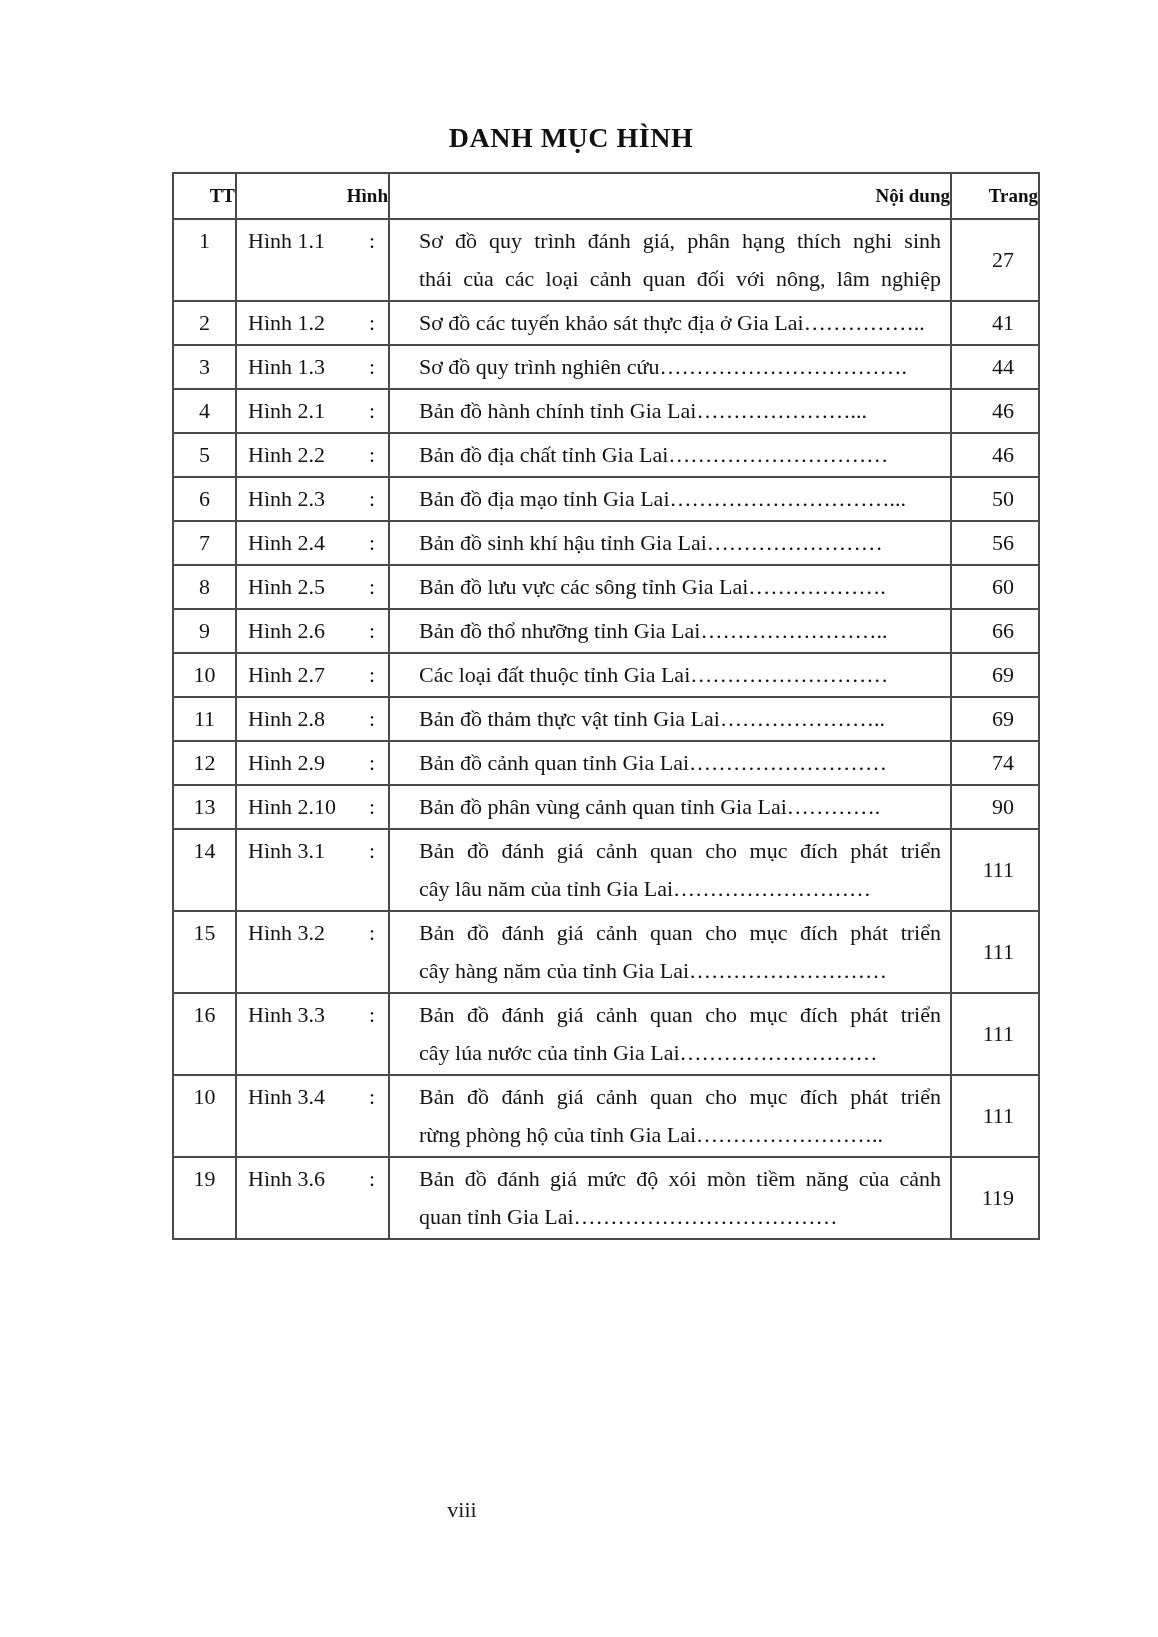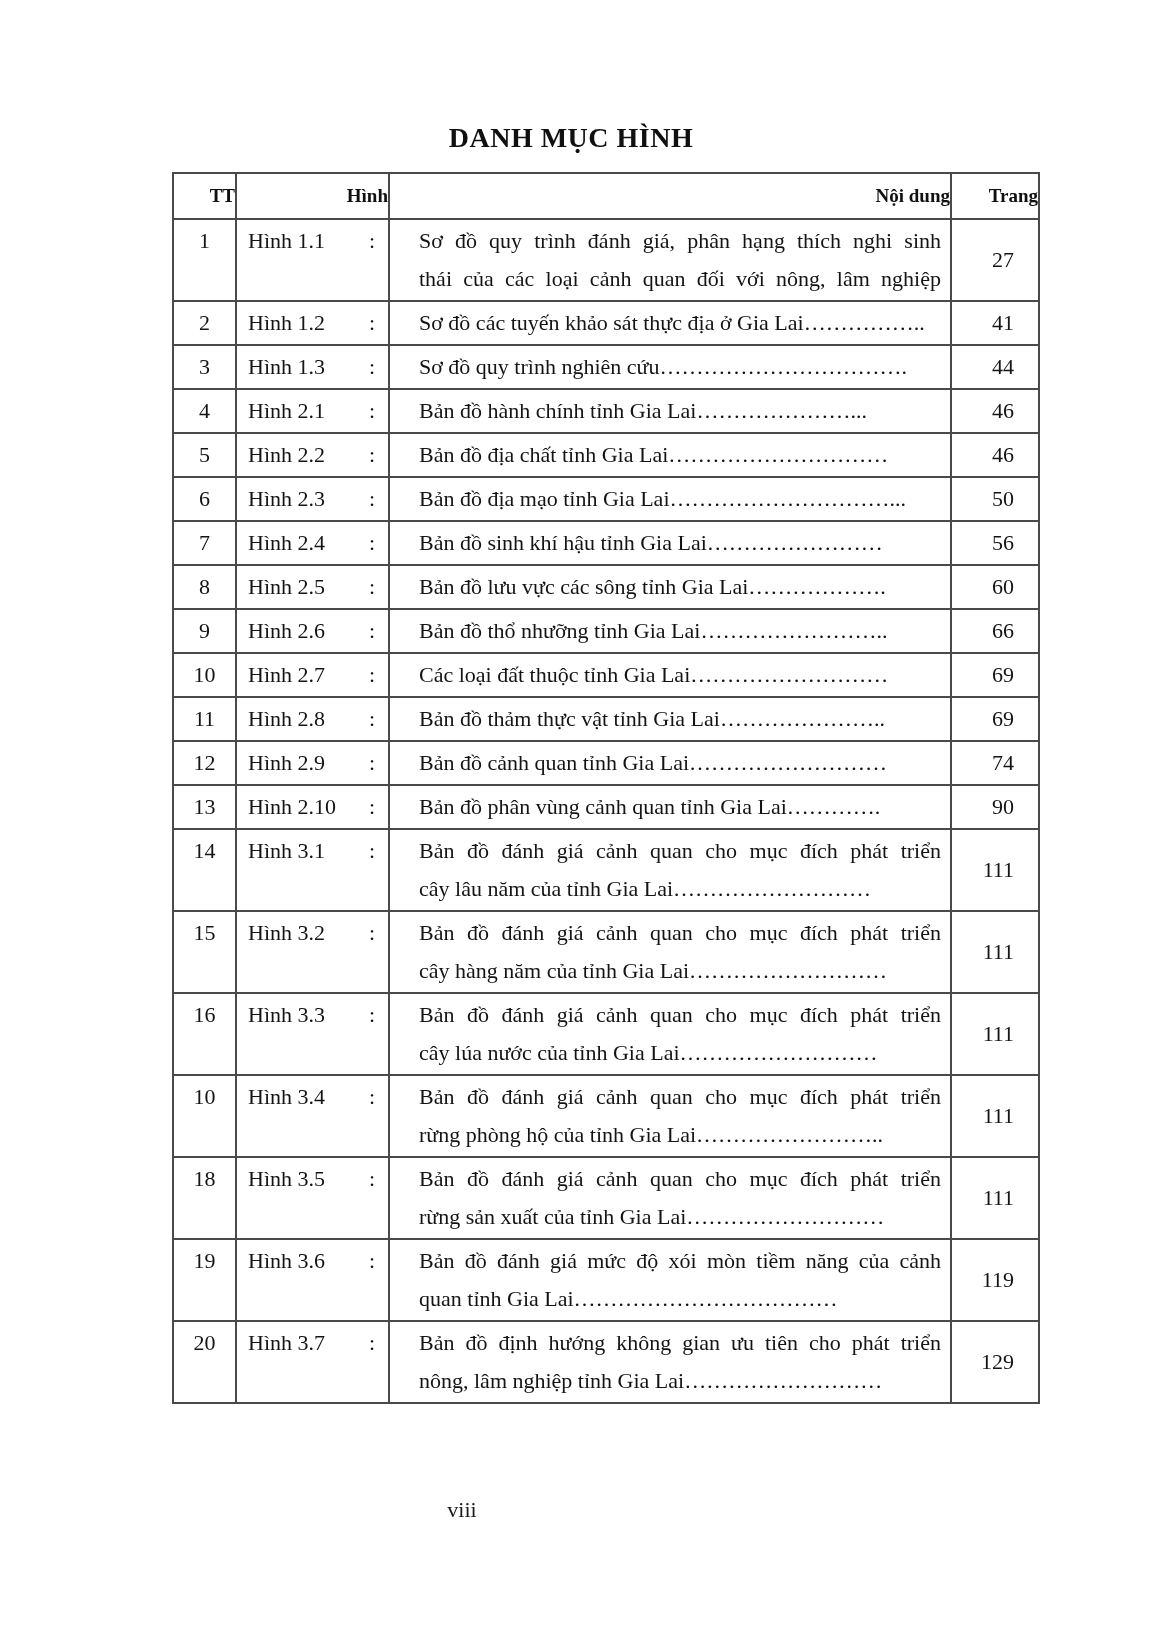--- a/index.html
+++ b/index.html
@@ -324,59 +324,31 @@
         <span class="fig-colon">:</span>
       </div>
     </td>
     <td class="c-content">
       <div class="cap-line line-1 justify">Bản đồ đánh giá cảnh quan cho mục đích phát triển</div>
       <div class="cap-line line-2">rừng phòng hộ của tỉnh Gia Lai……………………..</div>
     </td>
     <td class="c-page">111</td>
   </tr>
         <tr class="double">
-    <td class="c-tt">18</td>
-    <td class="c-fig">
-      <div class="fig-wrap">
-        <span class="fig-label">Hình 3.5</span>
-        <span class="fig-colon">:</span>
-      </div>
-    </td>
-    <td class="c-content">
-      <div class="cap-line line-1 justify">Bản đồ đánh giá cảnh quan cho mục đích phát triển</div>
-      <div class="cap-line line-2">rừng sản xuất của tỉnh Gia Lai………………………</div>
-    </td>
-    <td class="c-page">111</td>
-  </tr>
-        <tr class="double">
     <td class="c-tt">19</td>
     <td class="c-fig">
       <div class="fig-wrap">
         <span class="fig-label">Hình 3.6</span>
         <span class="fig-colon">:</span>
       </div>
     </td>
     <td class="c-content">
       <div class="cap-line line-1 justify">Bản đồ đánh giá mức độ xói mòn tiềm năng của cảnh</div>
       <div class="cap-line line-2">quan tỉnh Gia Lai………………………………</div>
     </td>
     <td class="c-page">119</td>
   </tr>
-        <tr class="double">
-    <td class="c-tt">20</td>
-    <td class="c-fig">
-      <div class="fig-wrap">
-        <span class="fig-label">Hình 3.7</span>
-        <span class="fig-colon">:</span>
-      </div>
-    </td>
-    <td class="c-content">
-      <div class="cap-line line-1 justify">Bản đồ định hướng không gian ưu tiên cho phát triển</div>
-      <div class="cap-line line-2">nông, lâm nghiệp tỉnh Gia Lai………………………</div>
-    </td>
-    <td class="c-page">129</td>
-  </tr>
       </tbody>
   </table>
 
   <div class="doc-footer">viii</div>
 
 </div>
 
 </body></html>

